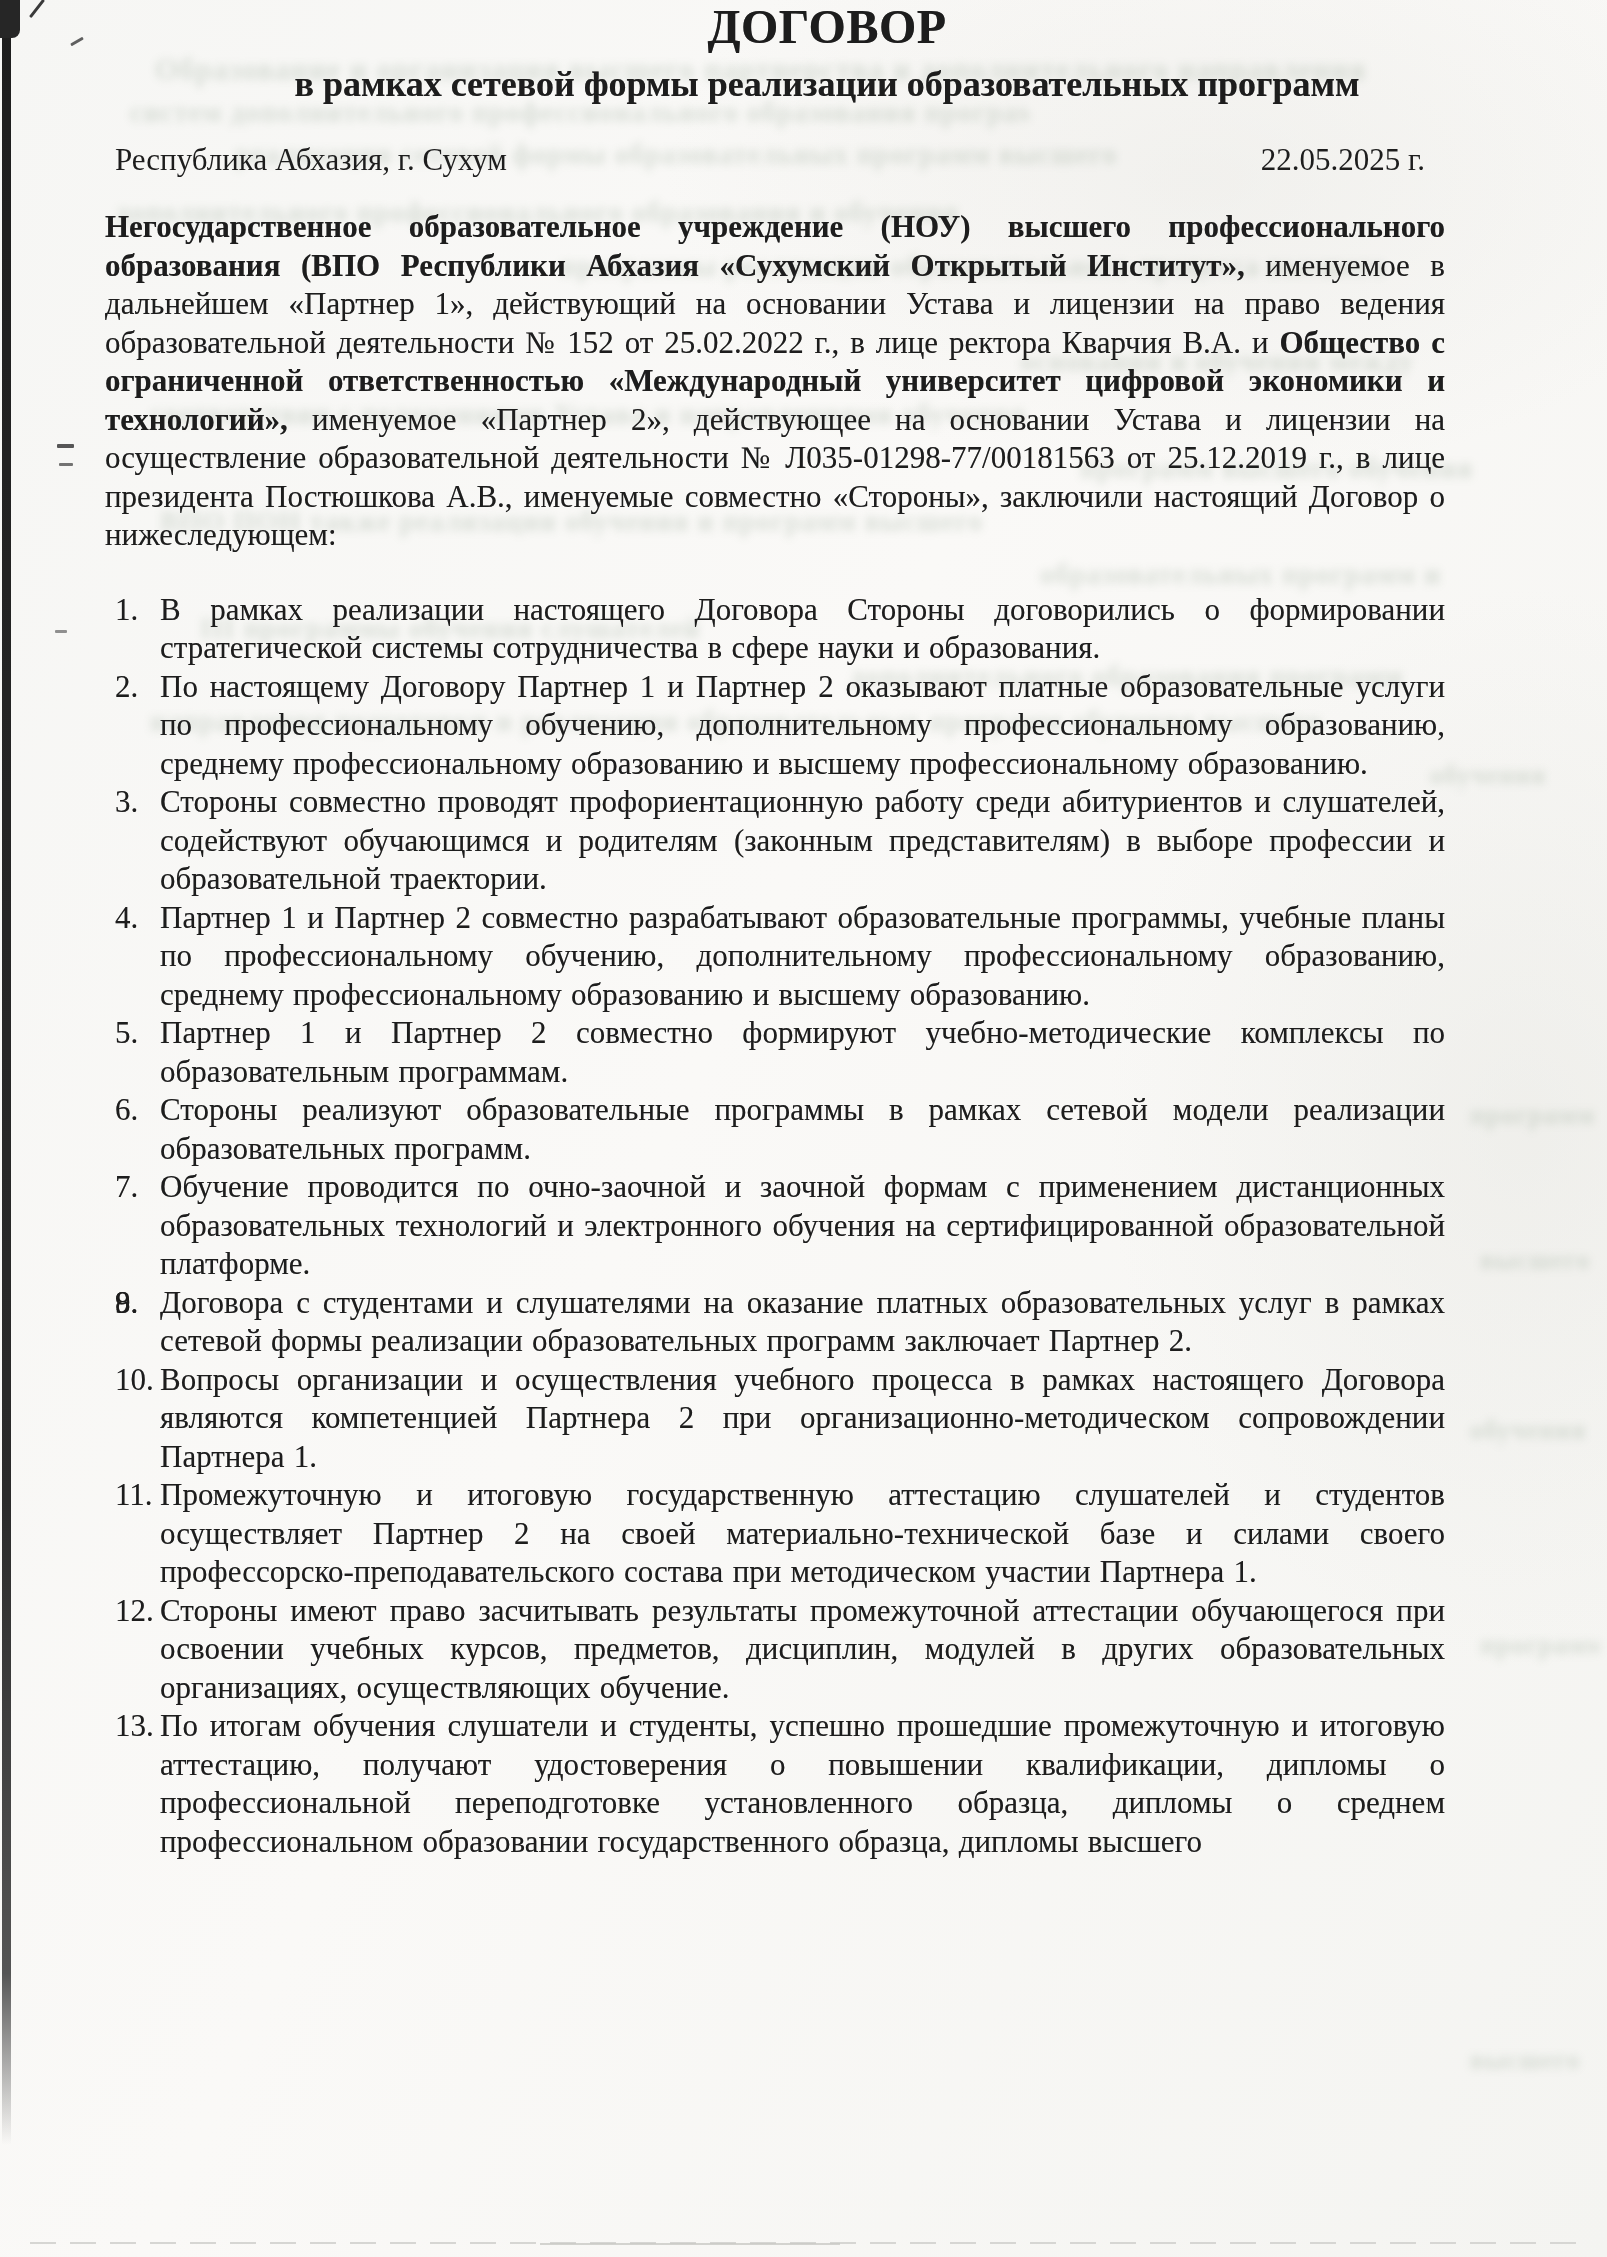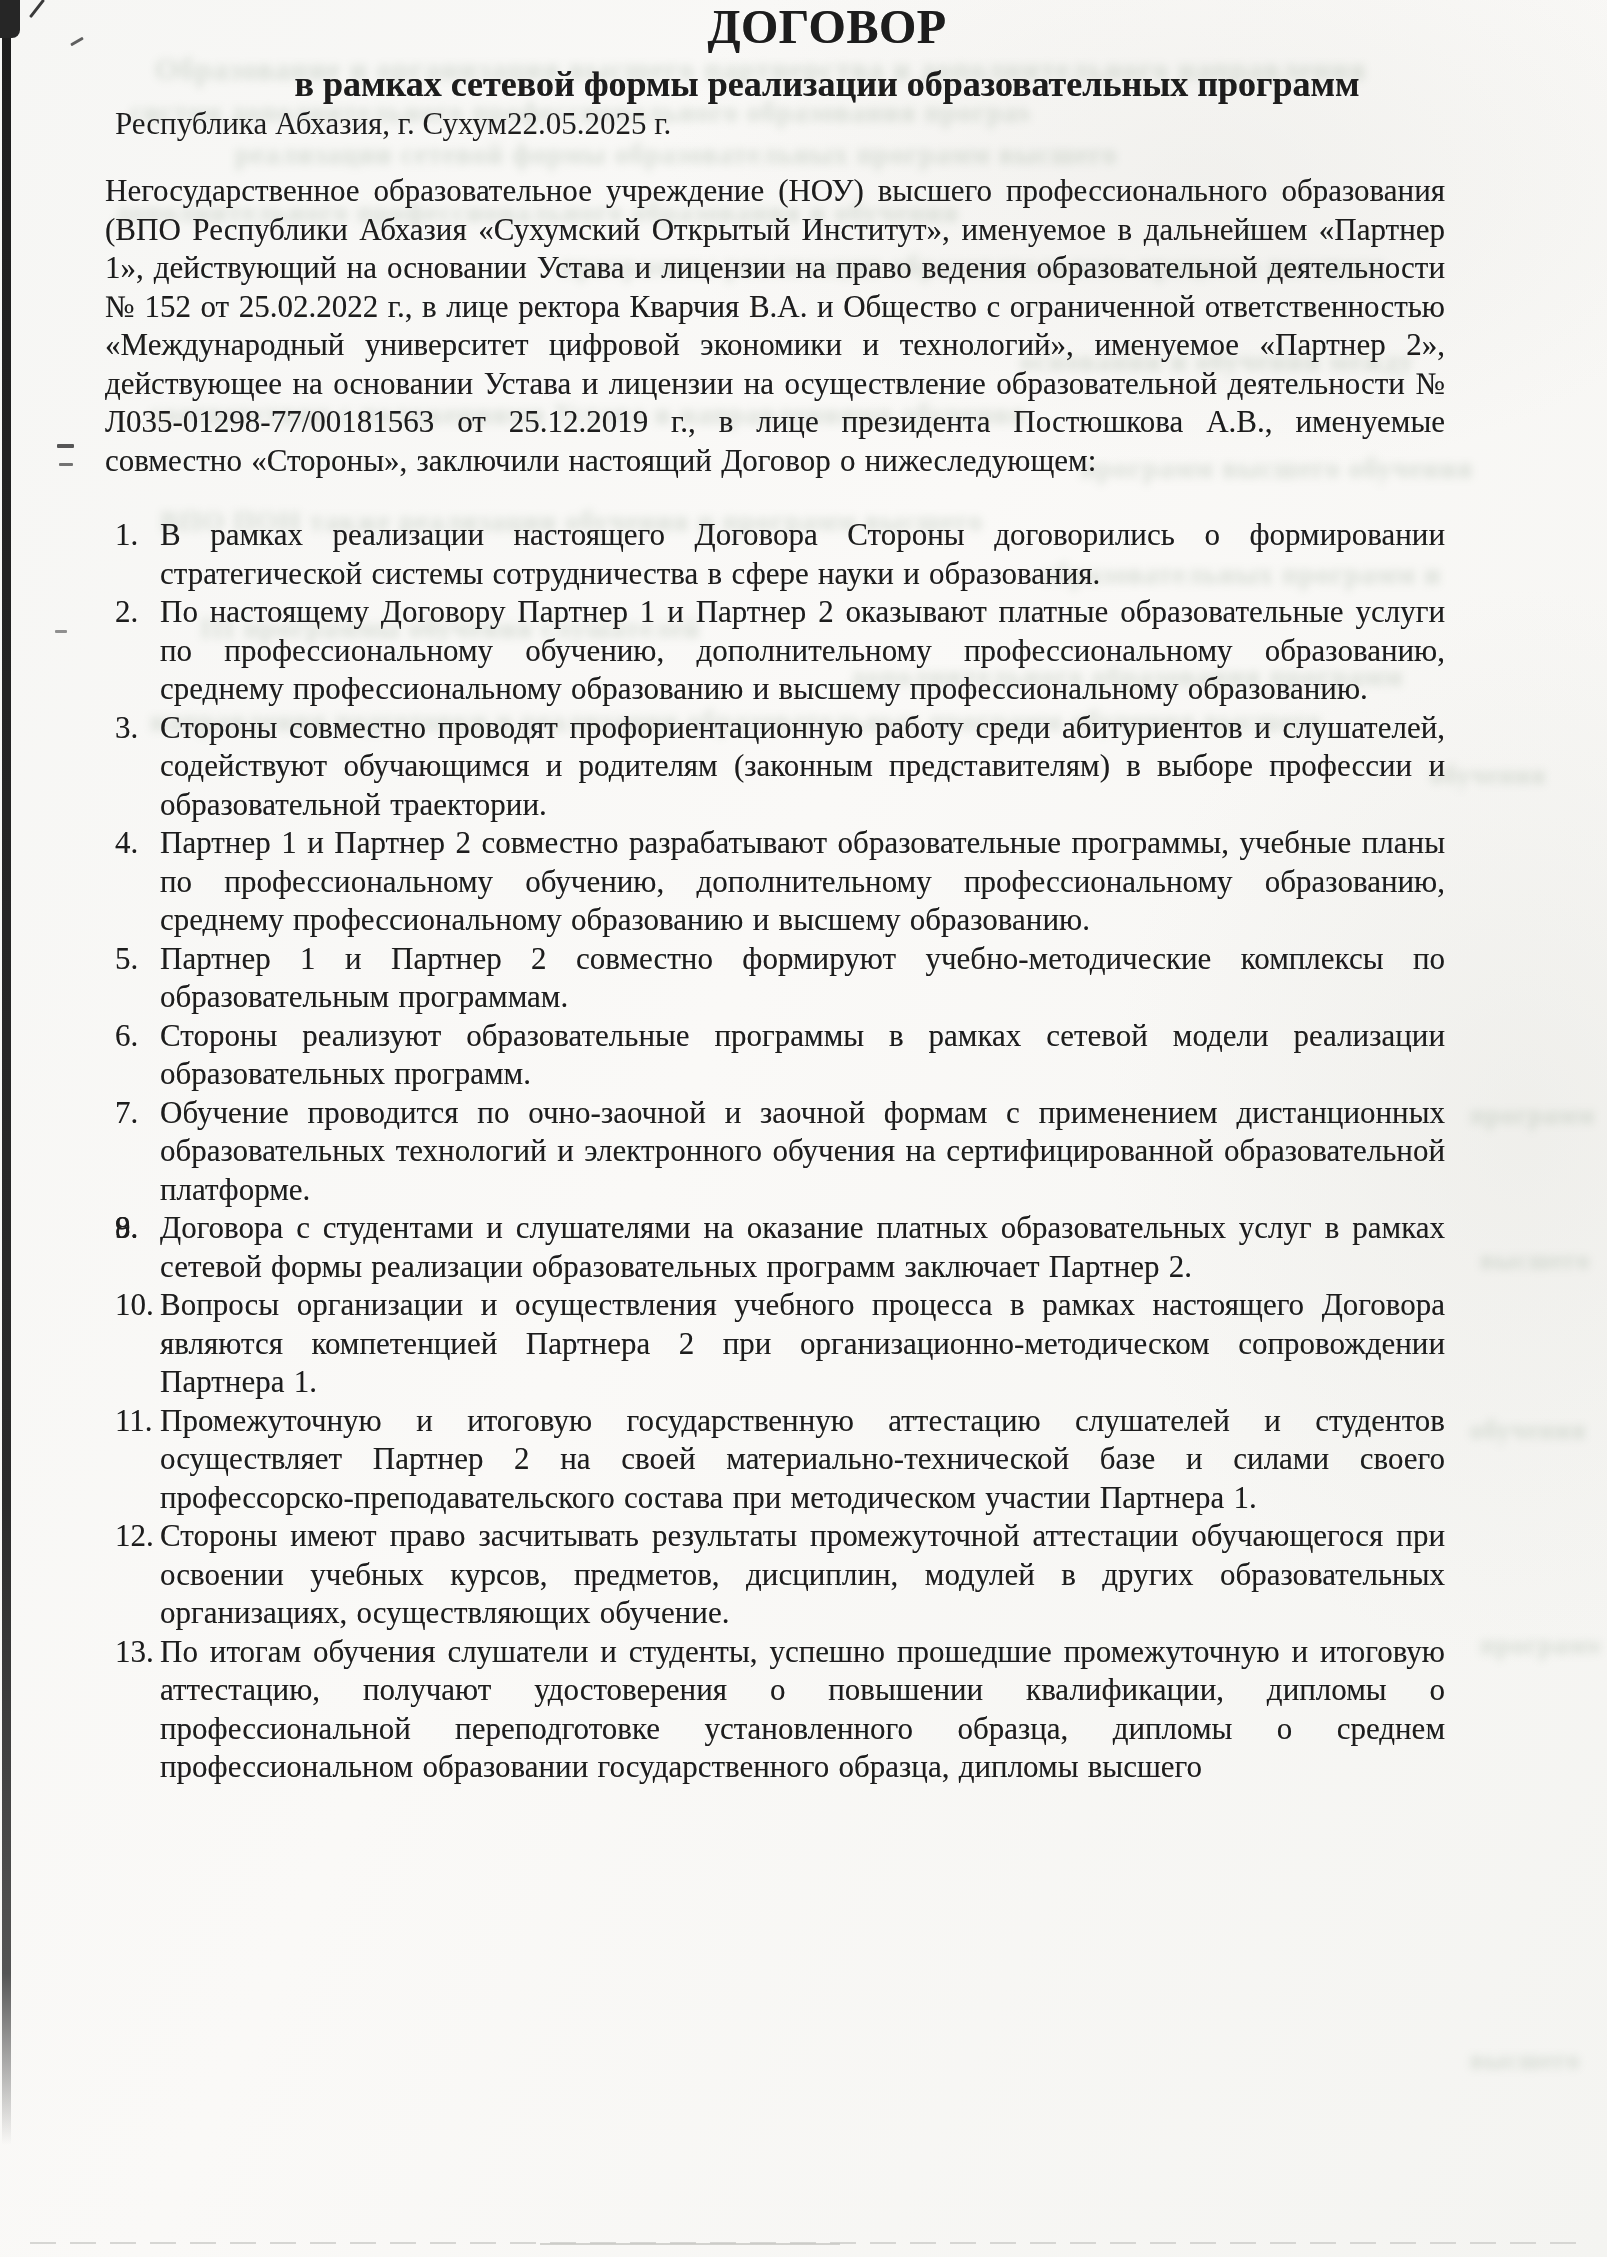--- a/index.html
+++ b/index.html
@@ -47,33 +47,33 @@
   .bottom-line2{position:absolute;left:540px;top:2243px;width:300px;height:2px;background:#c9c9c6;opacity:.8;}
   
   .content{position:absolute;left:105px;top:0;width:1340px;}
   .doc-header{margin-left:104px;text-align:center;}
   .doc-title{
     margin:0;font-size:48px;line-height:54px;font-weight:bold;letter-spacing:.5px;
     text-shadow:0 0 .6px rgba(20,20,20,.55);
   }
   .doc-subtitle{margin-top:10px;font-weight:bold;font-size:36px;line-height:40px;text-shadow:0 0 .5px rgba(20,20,20,.5);}
   .place-date{
-    display:flex;justify-content:flex-start;align-items:baseline;
-    font-size:31px;line-height:40px;
+    display:flex;justify-content:space-between;align-items:baseline;
+    margin-top:36px;font-size:31px;line-height:40px;
   }
   .place-date .place{padding-left:10px;}
   .place-date .date{padding-right:20px;}
   .preamble{
     margin:28px 0 0 0;
     font-size:31px;line-height:38.5px;
     text-align:justify;
     word-spacing:1.5px;
     text-shadow:0 0 .5px rgba(25,25,25,.4);
   }
-  .preamble .b{font-weight:normal;}
+  .preamble .b{font-weight:bold;}
   .clauses{margin-top:36px;}
   .clause{
     position:relative;
     padding-left:55px;
     font-size:31px;line-height:38.5px;
     text-align:justify;
     word-spacing:1.5px;
     text-shadow:0 0 .5px rgba(25,25,25,.4);
   }
   .clause .num{position:absolute;left:10px;top:0;}

